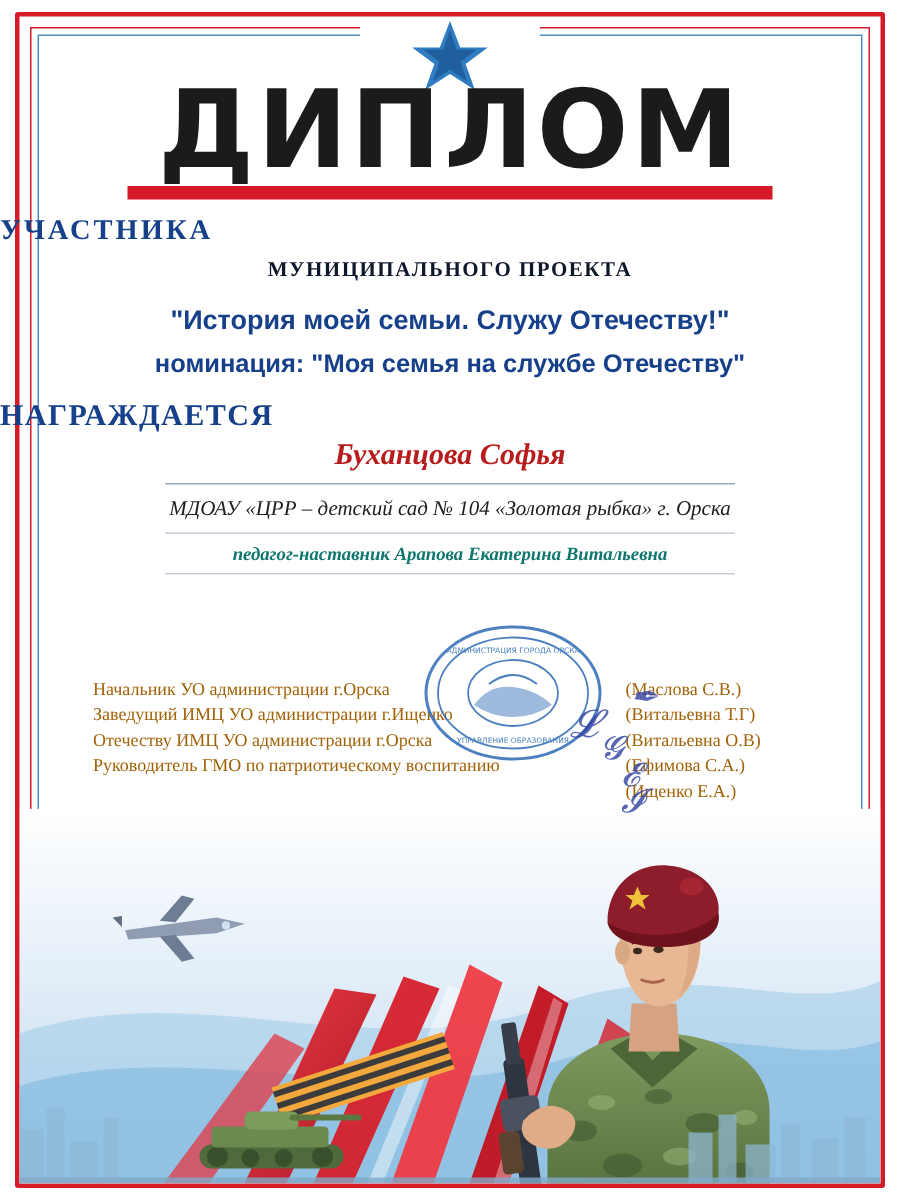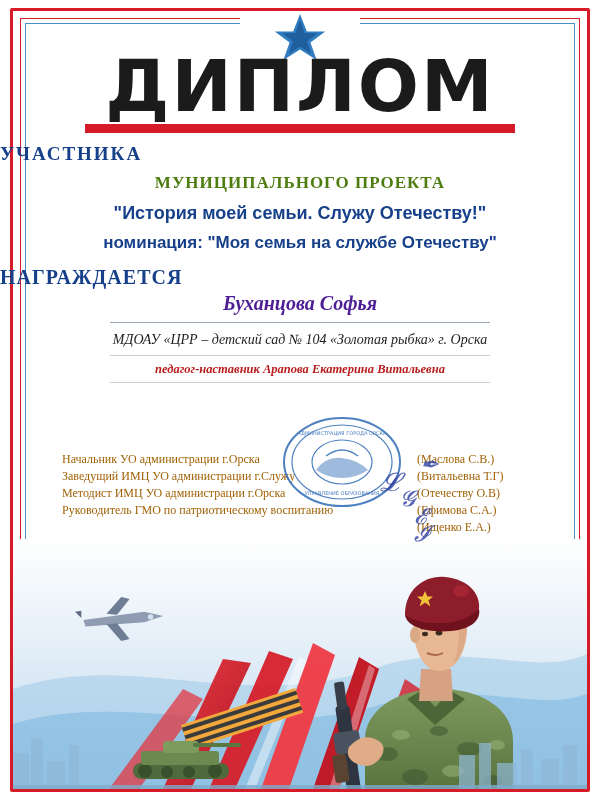--- a/index.html
+++ b/index.html
@@ -95,23 +95,23 @@
     letter-spacing: 2px;
     color: #17408b;
   }
   .sub2 {
     position: absolute;
     top: 173px;
     width: 100%;
     text-align: center;
     font-family: "Liberation Serif", serif;
     font-weight: bold;
-    font-size: 17px;
+    font-size: 14px;
     letter-spacing: 1px;
-    color: #4d7c0f;
+    color: #0f172a;
   }
   .project {
     position: absolute;
     top: 203px;
     width: 100%;
     text-align: center;
     font-family: "Liberation Sans", sans-serif;
     font-weight: bold;
     font-size: 18px;
     color: #17408b;
@@ -139,21 +139,21 @@
   }
   .recipient {
     position: absolute;
     top: 292px;
     width: 100%;
     text-align: center;
     font-family: "Liberation Serif", serif;
     font-weight: bold;
     font-style: italic;
     font-size: 20px;
-    color: #4c1d95;
+    color: #b91c1c;
   }
   .recipient-rule {
     position: absolute;
     top: 322px;
     left: 110px;
     width: 380px;
     height: 1px;
     background: #9ba7b8;
   }
   .org {
@@ -177,21 +177,21 @@
   }
   .mentor {
     position: absolute;
     top: 362px;
     width: 100%;
     text-align: center;
     font-family: "Liberation Serif", serif;
     font-weight: bold;
     font-style: italic;
     font-size: 12.5px;
-    color: #b91c1c;
+    color: #0f766e;
   }
   .mentor-rule {
     position: absolute;
     top: 382px;
     left: 110px;
     width: 380px;
     height: 1px;
     background: #c6ced8;
   }
   
@@ -299,26 +299,26 @@
     <div class="scribble" style="left:400px; top:486px;">𝓖</div>
     <div class="scribble" style="left:414px; top:504px;">𝓔</div>
     <div class="scribble" style="left:414px; top:521px;">𝓘</div>
 
     <div class="signatures">
       <div class="sig-row">
         <span class="sig-role">Начальник УО администрации г.Орска</span>
         <span class="sig-name">(Маслова С.В.)</span>
       </div>
       <div class="sig-row">
-        <span class="sig-role">Заведущий ИМЦ УО администрации г.Служу</span>
+        <span class="sig-role">Заведущий ИМЦ УО администрации г.Ищенко</span>
         <span class="sig-name">(Витальевна Т.Г)</span>
       </div>
       <div class="sig-row">
-        <span class="sig-role">Методист ИМЦ УО администрации г.Орска</span>
-        <span class="sig-name">(Отечеству О.В)</span>
+        <span class="sig-role">Отечеству ИМЦ УО администрации г.Орска</span>
+        <span class="sig-name">(Витальевна О.В)</span>
       </div>
       <div class="sig-row">
         <span class="sig-role">Руководитель ГМО по патриотическому воспитанию</span>
         <span class="sig-name">(Ефимова С.А.)</span>
       </div>
       <div class="sig-row">
         <span class="sig-role"></span>
         <span class="sig-name">(Ищенко Е.А.)</span>
       </div>
     </div>

